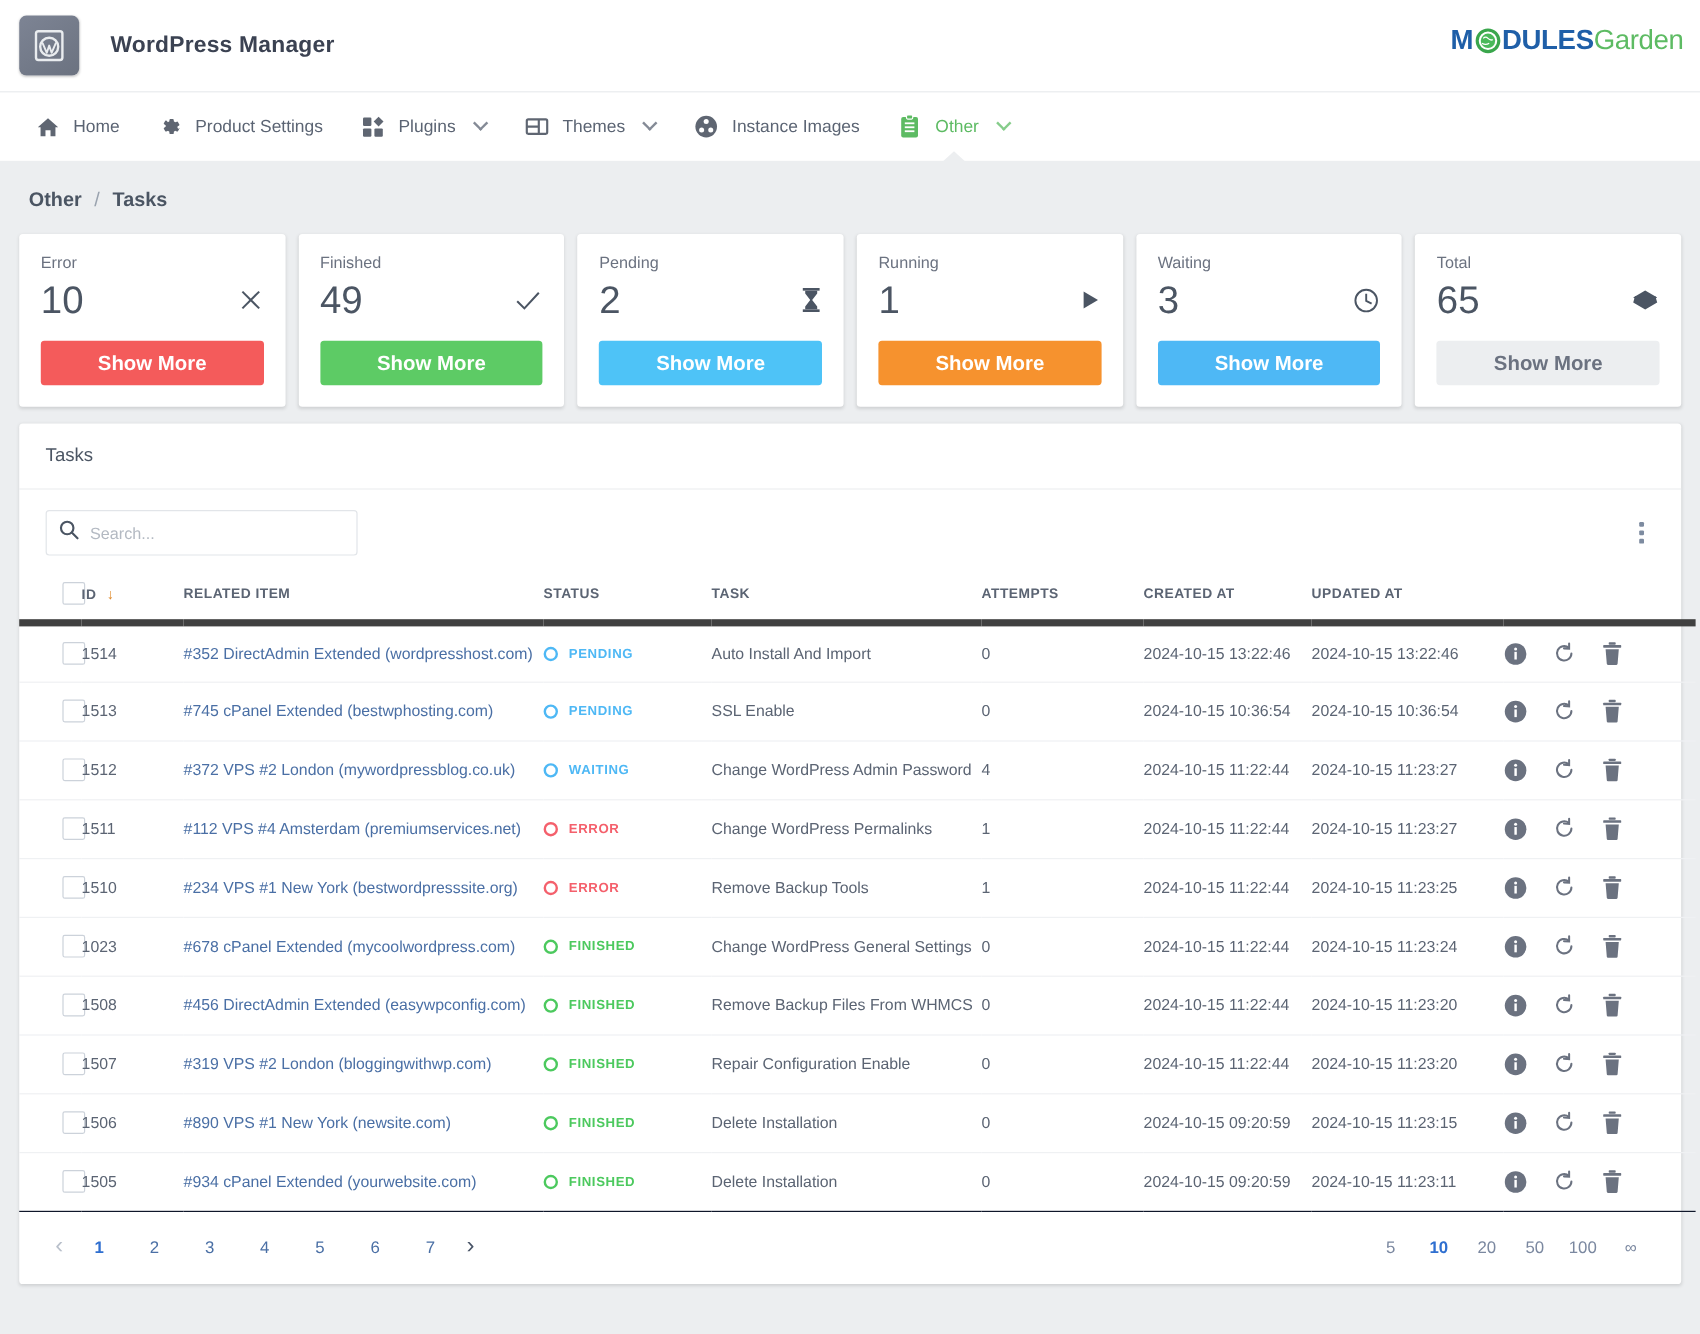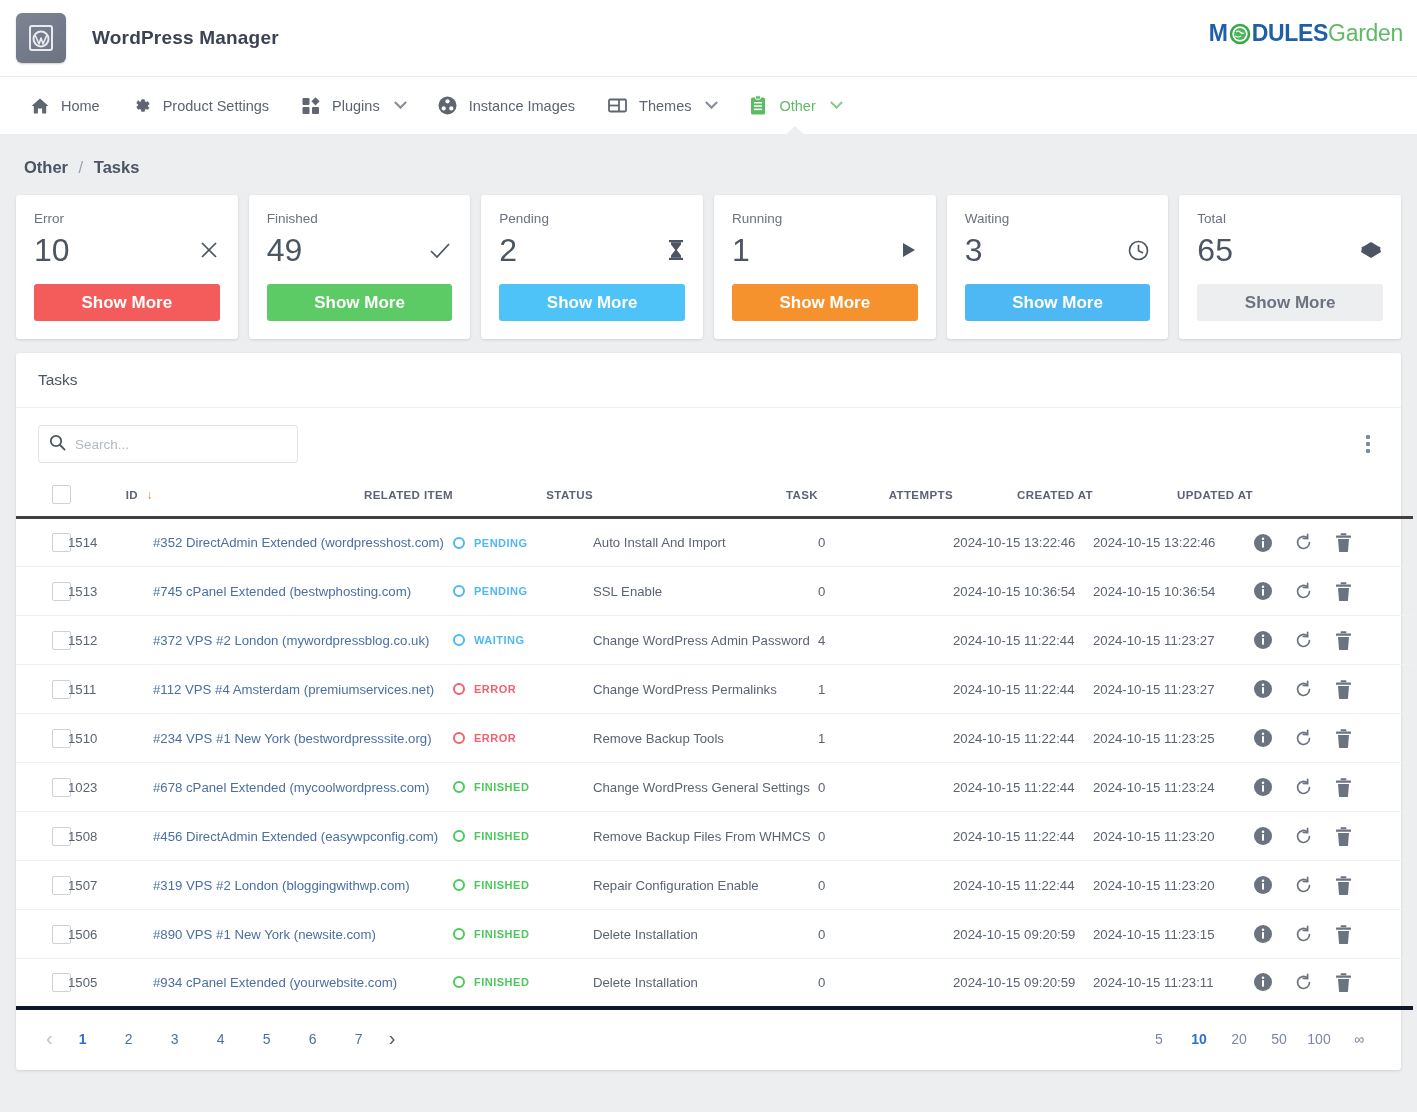--- a/index.html
+++ b/index.html
@@ -203,38 +203,38 @@
     display: flex; flex-direction: column;
     align-items: center; justify-content: center;
     gap: 3px;
     cursor: pointer;
   }
   .kebab i { width: 4px; height: 4px; background: #7d8ba0; border-radius: 1px; display: block; }
 
   
   table.tasks { width: 100%; border-collapse: collapse; table-layout: fixed; }
   table.tasks th {
-    text-align: right;
+    text-align: left;
     font-size: 11.5px;
     letter-spacing: .4px;
     color: #5b6473;
     font-weight: bold;
     padding: 8px 0 12px 0;
-    border-bottom: 3px solid #404040;
+    border-bottom: 6px solid #404040;
     vertical-align: middle;
   }
   table.tasks td {
     font-size: 13.2px;
     color: #5b6473;
     padding: 0;
     height: 49px;
     border-bottom: 1px solid #eff1f3;
     vertical-align: middle;
   }
-  tr:last-child td { border-bottom: 4px solid #0f172a; }
+  tr:last-child td { border-bottom: 1px solid #0f172a; }
   .col-chk { width: 52px; padding-left: 36px !important; }
   .col-id { width: 85px; }
   .col-rel { width: 300px; margin-left: 12px; }
   .col-status { width: 140px; }
   .col-task { width: 225px; }
   .col-att { width: 135px; }
   .col-cre { width: 140px; }
   .col-upd { width: 160px; }
   .col-act { width: 160px; }
   .chk {
@@ -346,40 +346,40 @@
         <rect x="1.5" y="11" width="7" height="7" rx="1"></rect>
         <rect x="11" y="11" width="7" height="7" rx="1"></rect>
       </svg>
     </span>
     <span>Plugins</span>
     <span class="nav-caret"></span>
   </div>
 
   <div class="nav-item">
     <span class="nav-ico">
+      <svg width="21" height="21" viewBox="0 0 21 21" fill="none" stroke="currentColor" stroke-width="1.8">
+        <rect x="2" y="4.5" width="17" height="12" rx="1.2"></rect>
+        <line x1="2" y1="10.5" x2="12" y2="10.5"></line>
+        <line x1="12" y1="4.5" x2="12" y2="16.5"></line>
+      </svg>
+    </span>
+    <span>Themes</span>
+    <span class="nav-caret"></span>
+  </div>
+
+  <div class="nav-item">
+    <span class="nav-ico">
       <svg width="21" height="21" viewBox="0 0 21 21" fill="currentColor">
         <circle cx="10.5" cy="10.5" r="9"></circle>
         <circle cx="10.5" cy="6.3" r="2.1" fill="#ffffff"></circle>
         <circle cx="6.7" cy="13.4" r="2.1" fill="#ffffff"></circle>
         <circle cx="14.3" cy="13.4" r="2.1" fill="#ffffff"></circle>
       </svg>
     </span>
     <span>Instance Images</span>
-  </div>
-
-  <div class="nav-item">
-    <span class="nav-ico">
-      <svg width="21" height="21" viewBox="0 0 21 21" fill="none" stroke="currentColor" stroke-width="1.8">
-        <rect x="2" y="4.5" width="17" height="12" rx="1.2"></rect>
-        <line x1="2" y1="10.5" x2="12" y2="10.5"></line>
-        <line x1="12" y1="4.5" x2="12" y2="16.5"></line>
-      </svg>
-    </span>
-    <span>Themes</span>
-    <span class="nav-caret"></span>
   </div>
 
   <div class="nav-item active">
     <span class="nav-ico">
       <svg width="20" height="21" viewBox="0 0 20 21" fill="currentColor">
         <rect x="3" y="2.5" width="14" height="17" rx="1.6"></rect>
         <rect x="7.4" y="0.8" width="5.2" height="3.4" rx="1" fill="currentColor" stroke="#ffffff" stroke-width="1"></rect>
         <rect x="6" y="7" width="8" height="1.5" fill="#ffffff"></rect>
         <rect x="6" y="10.3" width="8" height="1.5" fill="#ffffff"></rect>
         <rect x="6" y="13.6" width="8" height="1.5" fill="#ffffff"></rect>

